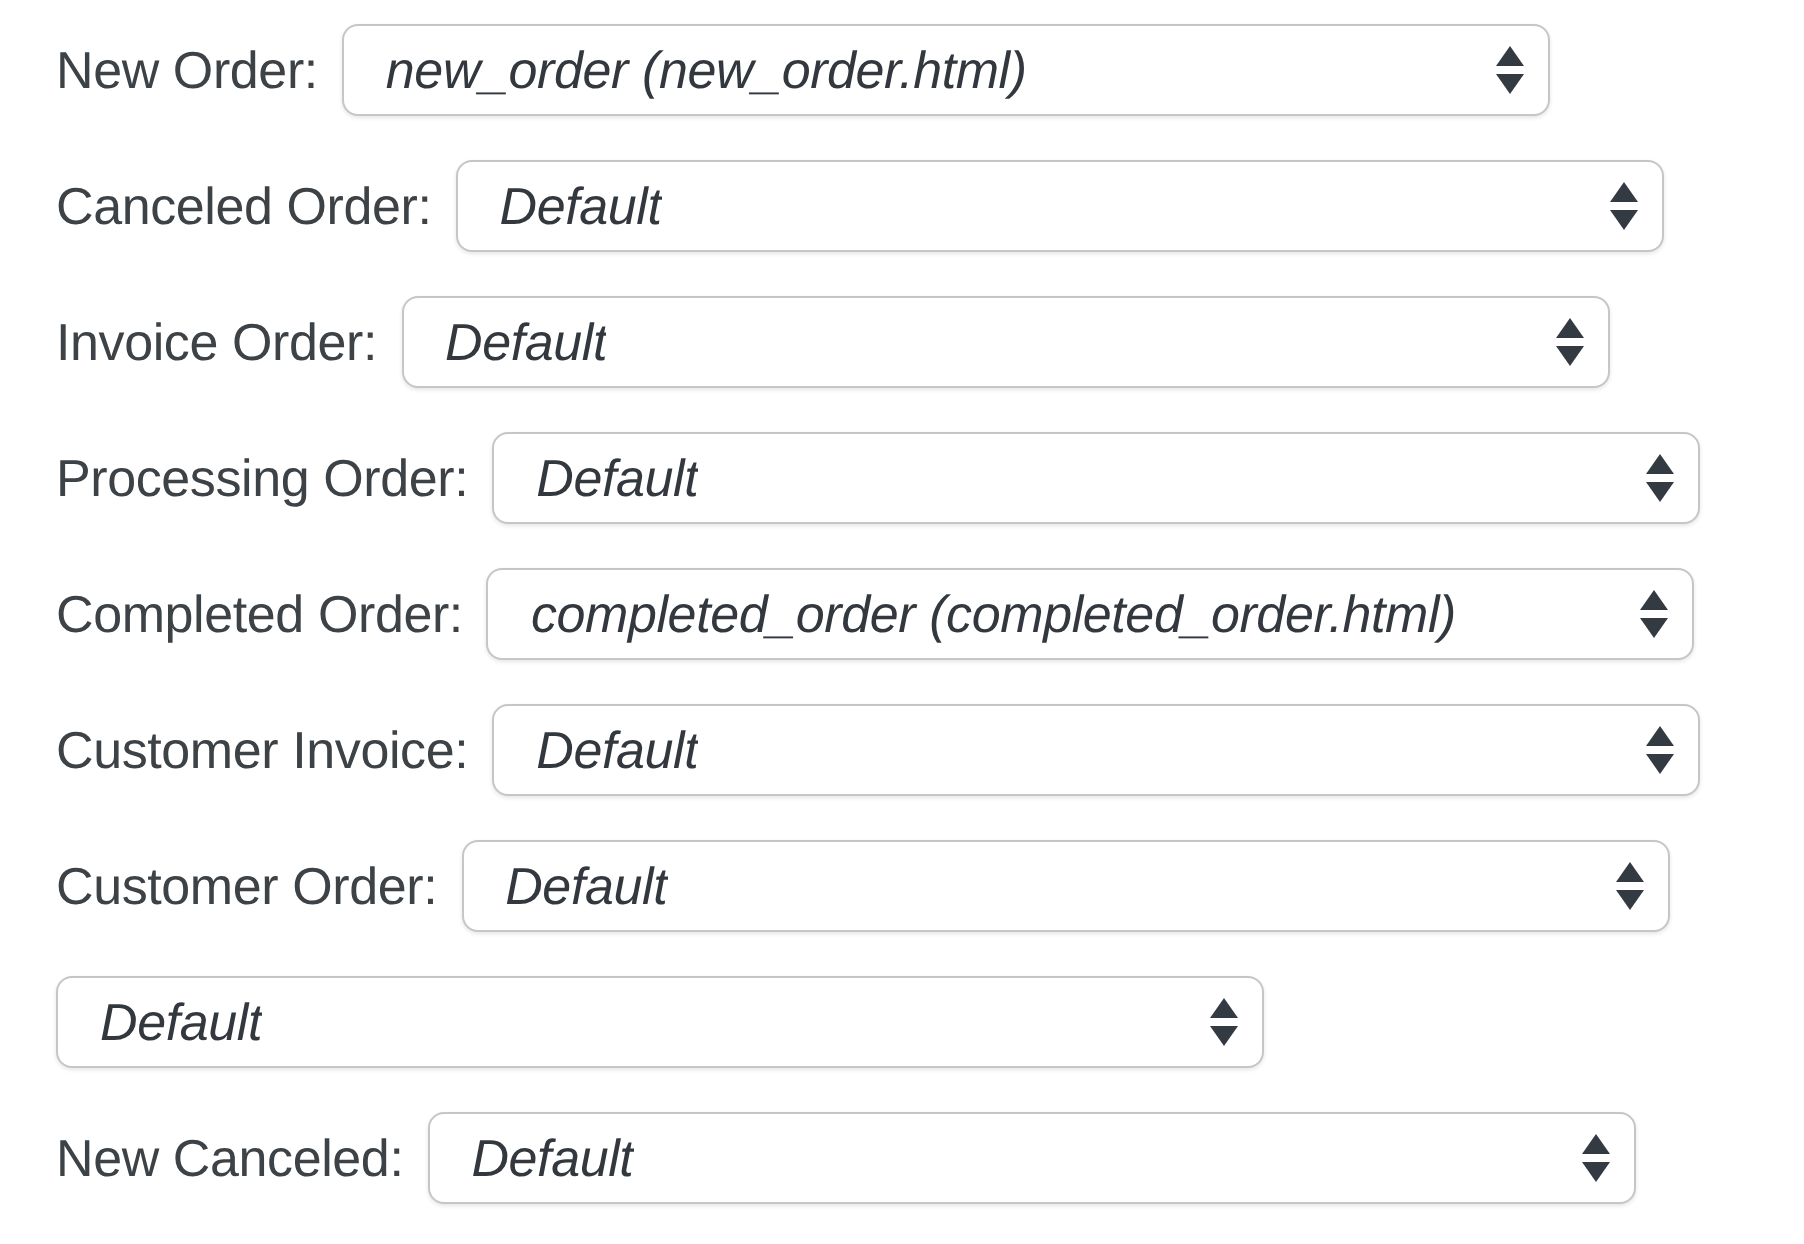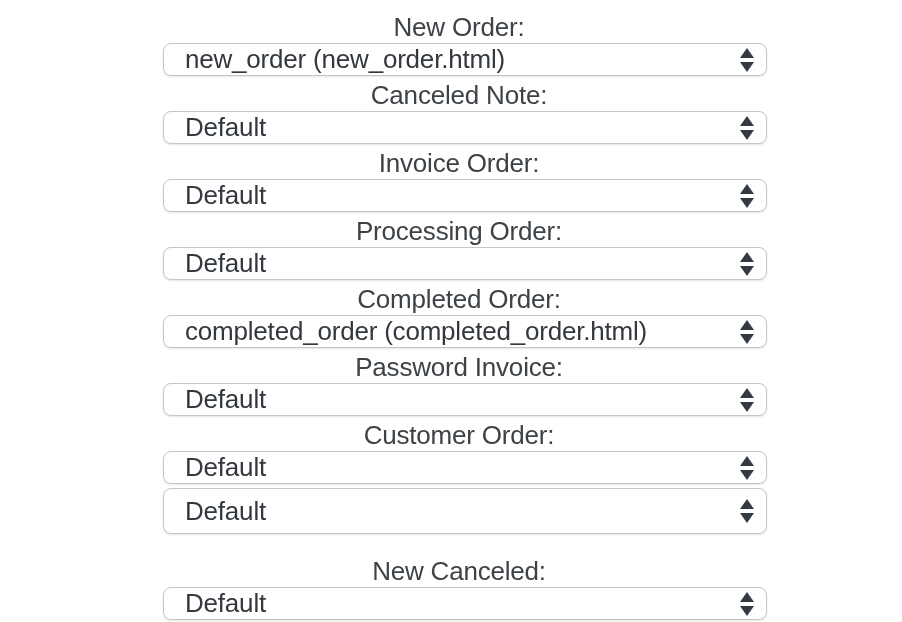--- a/index.html
+++ b/index.html
@@ -14,21 +14,20 @@
     box-sizing: border-box;
     padding: 12px 0 0 28px;
     overflow: hidden;
     background: var(--page-bg, #ffffff);
   }
   .row {
     display: flex;
     align-items: center;
     margin-bottom: 22px;
     height: 46px;
-    flex-direction: column;
   }
   .row-label {
     font-size: 26px;
     color: var(--label-text, #3d4247);
     margin-right: 12px;
     white-space: nowrap;
     letter-spacing: -0.2px;
   }
   .select-box {
     position: relative;
@@ -43,20 +42,21 @@
     align-items: center;
     padding: 0 44px 0 21px;
     cursor: default;
   }
   .select-value {
     font-size: 26px;
     color: var(--select-text, #33383f);
     white-space: nowrap;
     overflow: hidden;
     letter-spacing: -0.2px;
+    font-style: italic;
   }
   .spinner {
     position: absolute;
     right: 12px;
     top: 50%;
     transform: translateY(-50%);
     display: flex;
     flex-direction: column;
     align-items: center;
   }
@@ -83,21 +83,21 @@
     <div class="select-box" role="combobox" aria-expanded="false">
       <span class="select-value">new_order (new_order.html)</span>
       <span class="spinner">
         <span class="tri-up"></span>
         <span class="tri-down"></span>
       </span>
     </div>
   </div>
 
   <div class="row">
-    <span class="row-label">Canceled Note:</span>
+    <span class="row-label">Canceled Order:</span>
     <div class="select-box" role="combobox" aria-expanded="false">
       <span class="select-value">Default</span>
       <span class="spinner">
         <span class="tri-up"></span>
         <span class="tri-down"></span>
       </span>
     </div>
   </div>
 
   <div class="row">
@@ -127,21 +127,21 @@
     <div class="select-box" role="combobox" aria-expanded="false">
       <span class="select-value">completed_order (completed_order.html)</span>
       <span class="spinner">
         <span class="tri-up"></span>
         <span class="tri-down"></span>
       </span>
     </div>
   </div>
 
   <div class="row">
-    <span class="row-label">Password Invoice:</span>
+    <span class="row-label">Customer Invoice:</span>
     <div class="select-box" role="combobox" aria-expanded="false">
       <span class="select-value">Default</span>
       <span class="spinner">
         <span class="tri-up"></span>
         <span class="tri-down"></span>
       </span>
     </div>
   </div>
 
   <div class="row">

